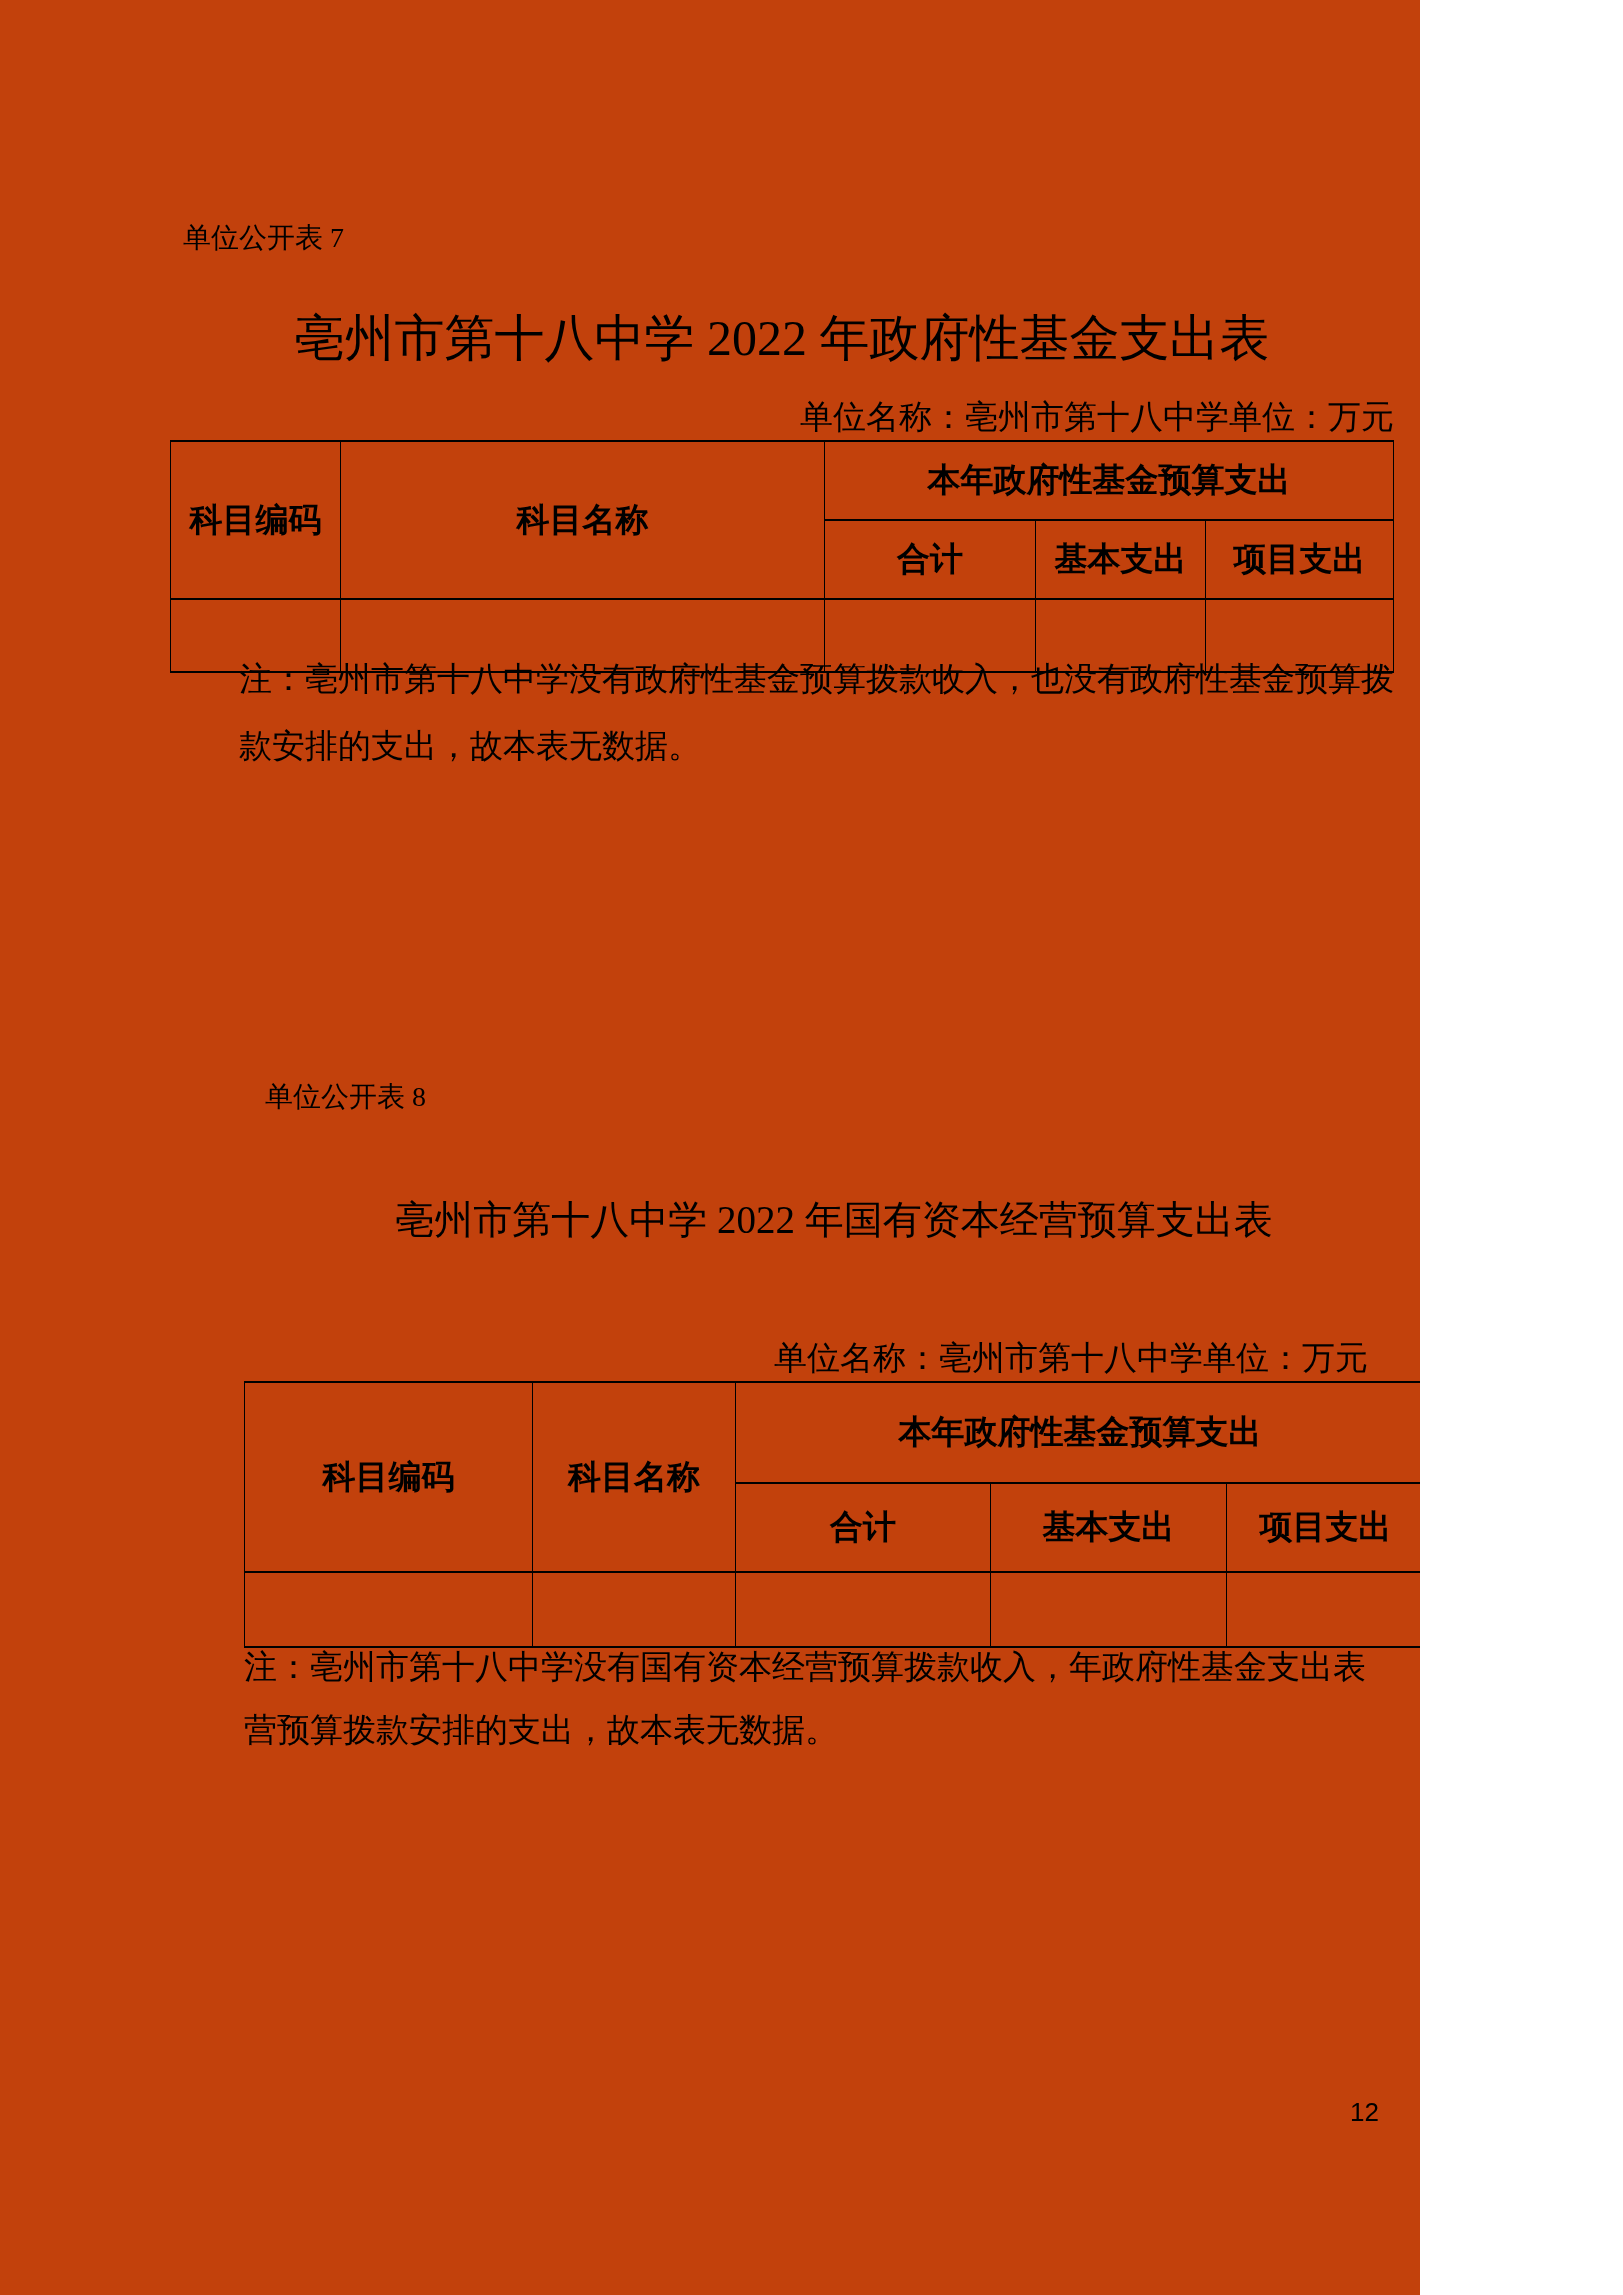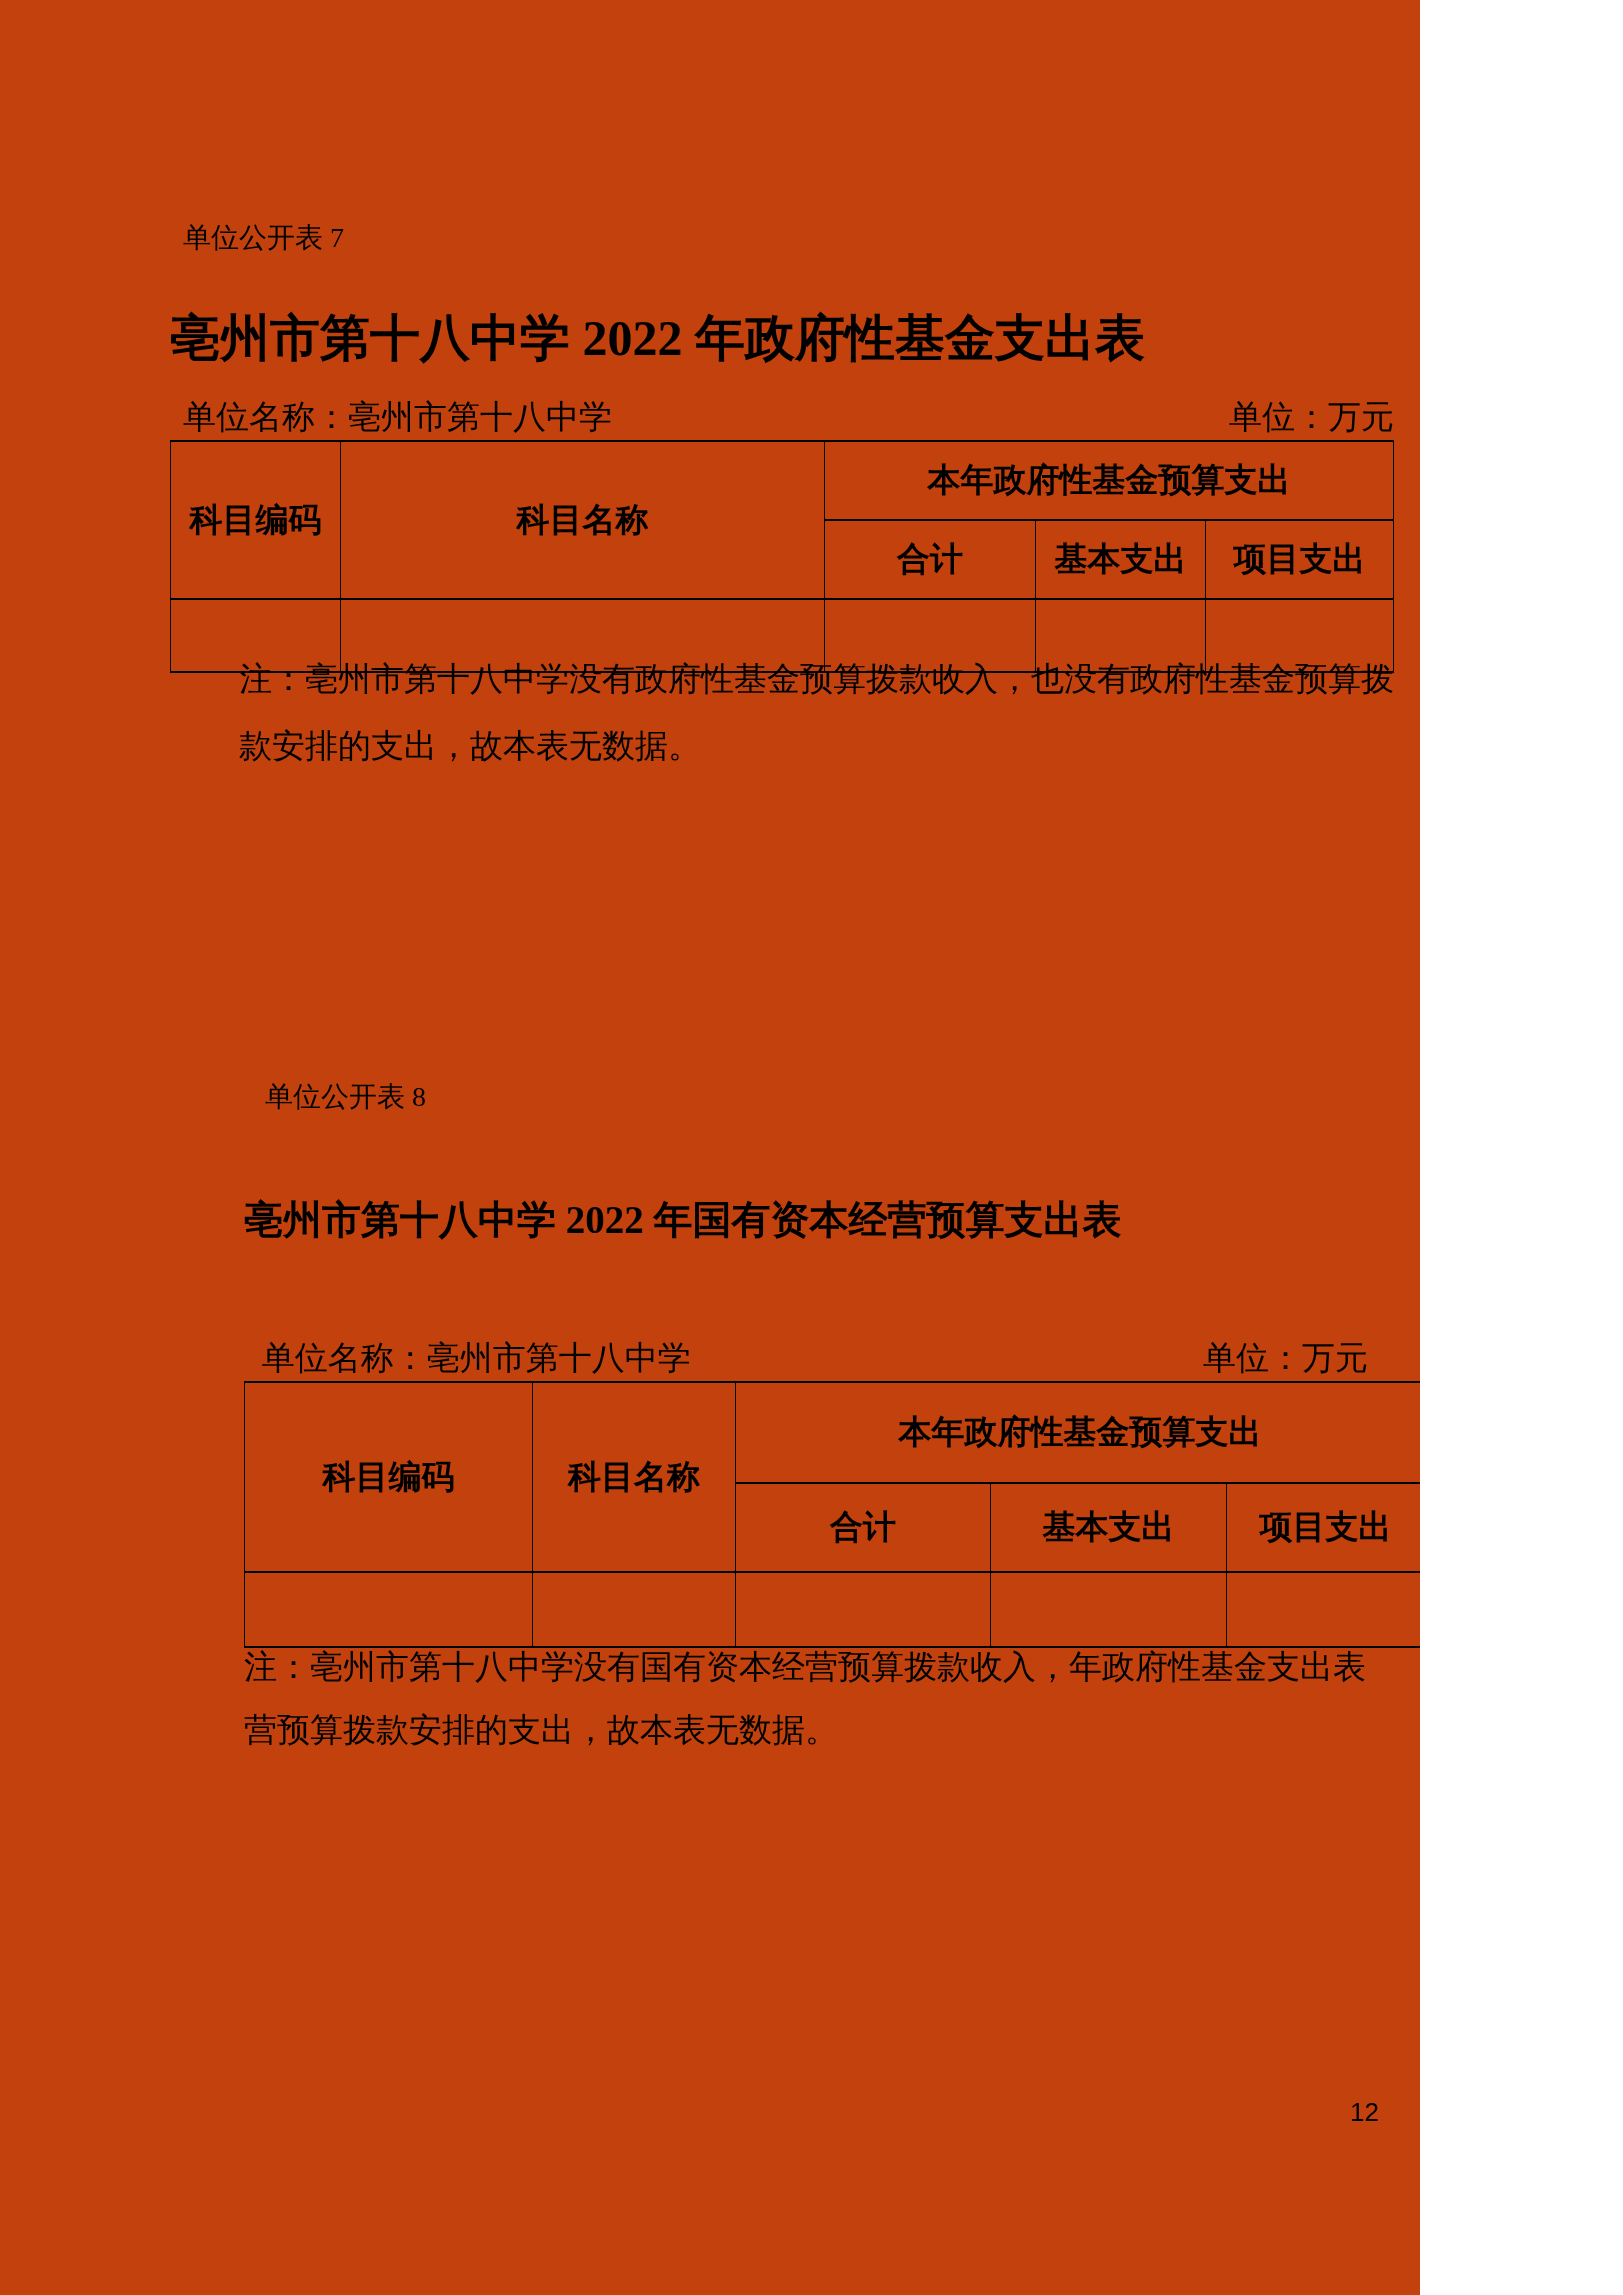--- a/index.html
+++ b/index.html
@@ -14,30 +14,30 @@
     overflow:hidden;
   }
   .abs { position:absolute; }
 
   .sheet-label {
     font-size:28px;
     line-height:34px;
     white-space:nowrap;
   }
   .doc-title {
-    font-weight:bold;
-    text-align:left;
+    font-weight:normal;
+    text-align:center;
     white-space:nowrap;
   }
   .title-1 { left:170px; top:309px; width:1224px; font-size:50px; line-height:59px; }
   .title-2 { left:244px; top:1196px; width:1180px; font-size:39px; line-height:48px; }
 
   .unit-row {
     display:flex;
-    justify-content:space-between;
+    justify-content:flex-end;
     align-items:flex-end;
     font-size:33px;
     line-height:38px;
     white-space:nowrap;
   }
   .unit-row-1 { left:170px; top:395px; width:1224px; height:41px; }
   .unit-row-1 .unit-name { margin-left:13px; }
   .unit-row-2 { left:244px; top:1335px; width:1180px; height:42px; }
   .unit-row-2 .unit-name { margin-left:17.7px; }
   .unit-row-2 .unit-unit { margin-right:56px; }

